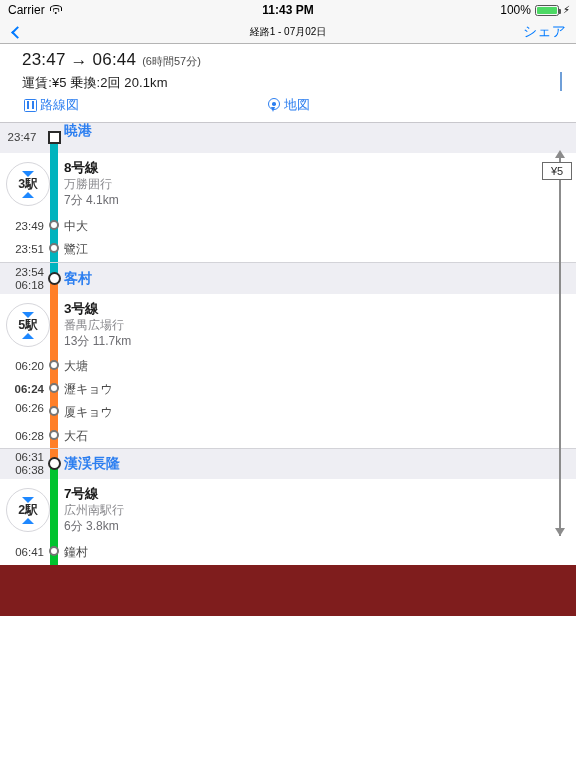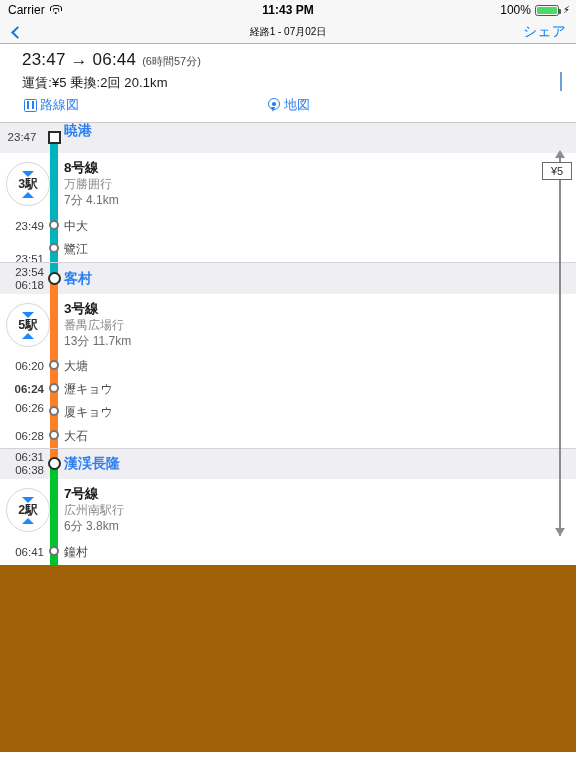--- a/index.html
+++ b/index.html
@@ -3,21 +3,21 @@
 <meta charset="utf-8">
 <style>
   * { box-sizing: border-box; margin: 0; padding: 0; }
   html, body {
     width: 576px; height: 768px;
     background: #ffffff;
     font-family: "Liberation Sans", "DejaVu Sans", sans-serif;
     -webkit-font-smoothing: antialiased;
     overflow: hidden;
   }
-  #app { position: relative; width: 576px; height: 752px; background: #a16207; }
+  #app { position: relative; width: 576px; height: 616px; background: #7f1d1d; }
 
   
   .statusbar {
     position: absolute; left: 0; top: 0; width: 576px; height: 20px;
     background: #f7f7f7;
     display: flex; align-items: center;
     font-size: 12px; color: #000;
   }
   .sb-left { position: absolute; left: 8px; display: flex; align-items: center; gap: 5px; }
   .sb-center { position: absolute; left: 0; width: 576px; text-align: center; font-weight: bold; font-size: 12px; }
@@ -264,21 +264,21 @@
 
     <div class="row" style="height:23px;">
       <div class="spine" style="background:#00b3be; left:50px; width:8px; top:0; height:100%;"></div>
       <div class="time" style="top:5px;">23:49</div>
       <div class="marker circ-sm" style="top:5px;"></div>
       <div class="stn-name" style="top:4px;">中大</div>
     </div>
 
     <div class="row" style="height:24px;">
       <div class="spine" style="background:#00b3be; left:50px; width:8px; top:0; height:100%;"></div>
-      <div class="time" style="top:15px;">23:51</div>
+      <div class="time" style="top:5px;">23:51</div>
       <div class="marker circ-sm" style="top:5px;"></div>
       <div class="stn-name" style="top:4px;">鷺江</div>
     </div>
 
     <div class="row major sep-top" style="height:32px;">
       <div class="spine" style="background:#00b3be; left:50px; width:8px; top:0; height:14px;"></div>
       <div class="spine" style="background:#ff7f28; left:50px; width:8px; top:18px; height:14px;"></div>
       <div class="time" style="top:3px;">23:54</div>
       <div class="time" style="top:16px;">06:18</div>
       <div class="marker circ-lg" style="top:9px;"></div>

